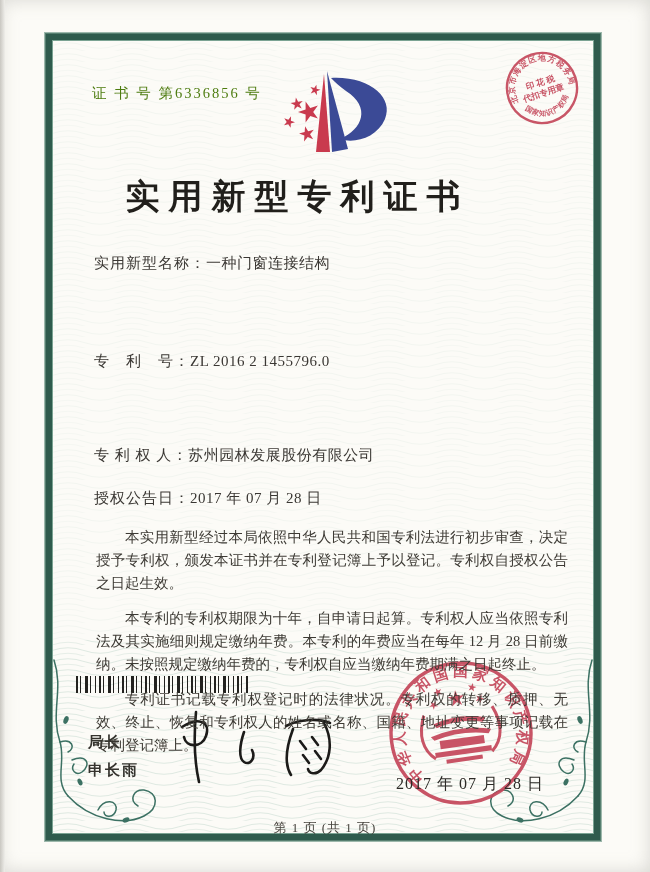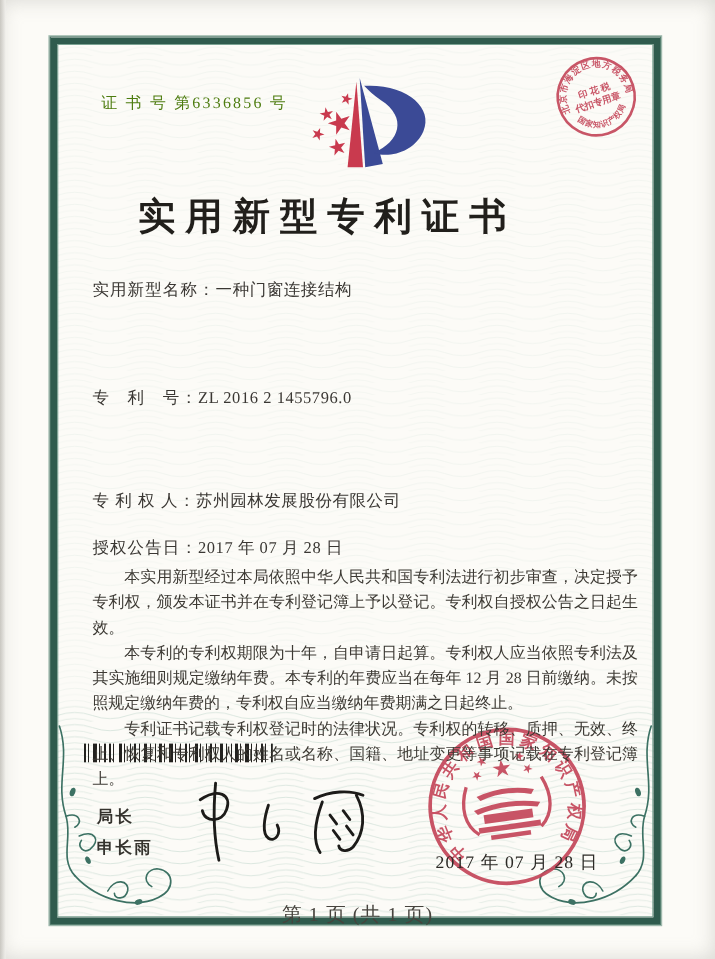--- a/index.html
+++ b/index.html
@@ -15,39 +15,39 @@
   .frame-band{position:absolute;inset:1px;border:6px solid #2f5b4d;box-shadow:inset 0 0 0 1px #7ba393, 0 0 0 1px #567f70;}
   
   .pattern{position:absolute;left:52px;top:40px;width:550px;height:794px;z-index:0;}
   .content{position:absolute;inset:0;z-index:2;}
   .abs{position:absolute;white-space:nowrap;}
   .certno{left:92px;top:84px;font-size:14.5px;letter-spacing:2px;color:#4d7c0f;}
   .logo{left:262px;top:58px;}
   .tax-seal{left:496px;top:42px;transform:rotate(-18deg);mix-blend-mode:multiply;opacity:.92;}
   .title{left:0;top:174px;width:595px;text-align:center;font-size:34px;font-weight:700;
          letter-spacing:9px;color:#211f1b;}
-  .row{left:84px;font-size:15px;color:#3a3733;letter-spacing:.5px;}
+  .row{left:94px;font-size:15px;color:#3a3733;letter-spacing:.5px;}
   .row .lbl{letter-spacing:1px;}
   .r0{top:254px}.r1{top:307px}.r2{top:352px}.r3{top:406px}.r4{top:446px}.r5{top:489px}
   .body-text{position:absolute;left:84px;top:514px;width:496px;z-index:2;
     font-size:14.5px;line-height:23px;color:#3d3a34;text-align:justify;}
-  .body-text p{margin:0;text-indent:2em;}
+  .body-text p{margin:12px;text-indent:2em;}
   .barcode{left:76px;top:676px;width:172px;height:17px;mix-blend-mode:multiply;
     background:repeating-linear-gradient(90deg,
       #23221f 0 2px,transparent 2px 4px,#23221f 4px 5px,transparent 5px 9px,
       #23221f 9px 12px,transparent 12px 14px,#23221f 14px 15px,transparent 15px 19px,
       #23221f 19px 20px,transparent 20px 23px);}
   .signer-title{left:88px;top:733px;font-size:15px;font-weight:600;color:#35332e;
     font-family:"Liberation Sans","DejaVu Sans",sans-serif;letter-spacing:2px;}
   .signer-name{left:88px;top:761px;font-size:15px;font-weight:600;color:#35332e;
     font-family:"Liberation Sans","DejaVu Sans",sans-serif;letter-spacing:2px;text-align:right;}
   .signature{left:158px;top:700px;mix-blend-mode:multiply;}
   .office-seal{left:386px;top:658px;transform:rotate(-8deg);mix-blend-mode:multiply;opacity:.93;}
   .issue-date{left:396px;top:774px;font-size:16px;color:#2c2a26;letter-spacing:1px;z-index:6;}
-  .footer{left:0;top:819px;width:650px;text-align:center;font-size:18px;color:#46433d;letter-spacing:1px;}
+  .footer{left:0;top:819px;width:650px;text-align:center;font-size:13px;color:#46433d;letter-spacing:1px;}
   .flourish{position:absolute;z-index:1;}
   .fl-left{left:46px;bottom:32px;}
   .fl-right{right:50px;bottom:32px;transform:scaleX(-1);}
 </style>
 </head>
 <body>
 
 <div class="paper"></div>
 <div class="edge-left"></div>
 

